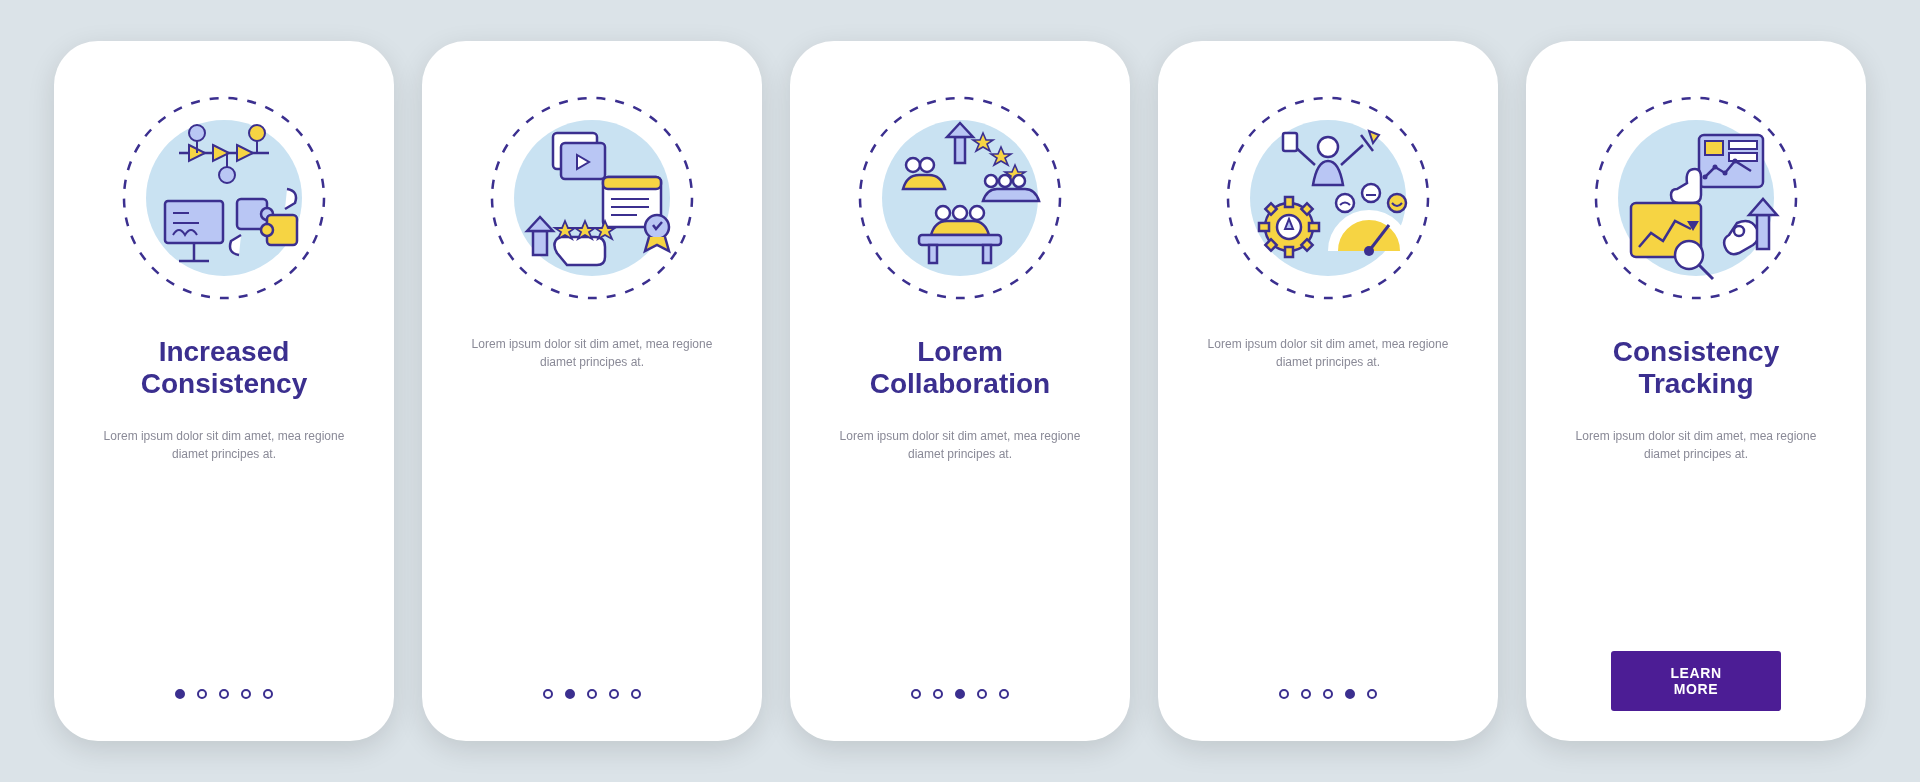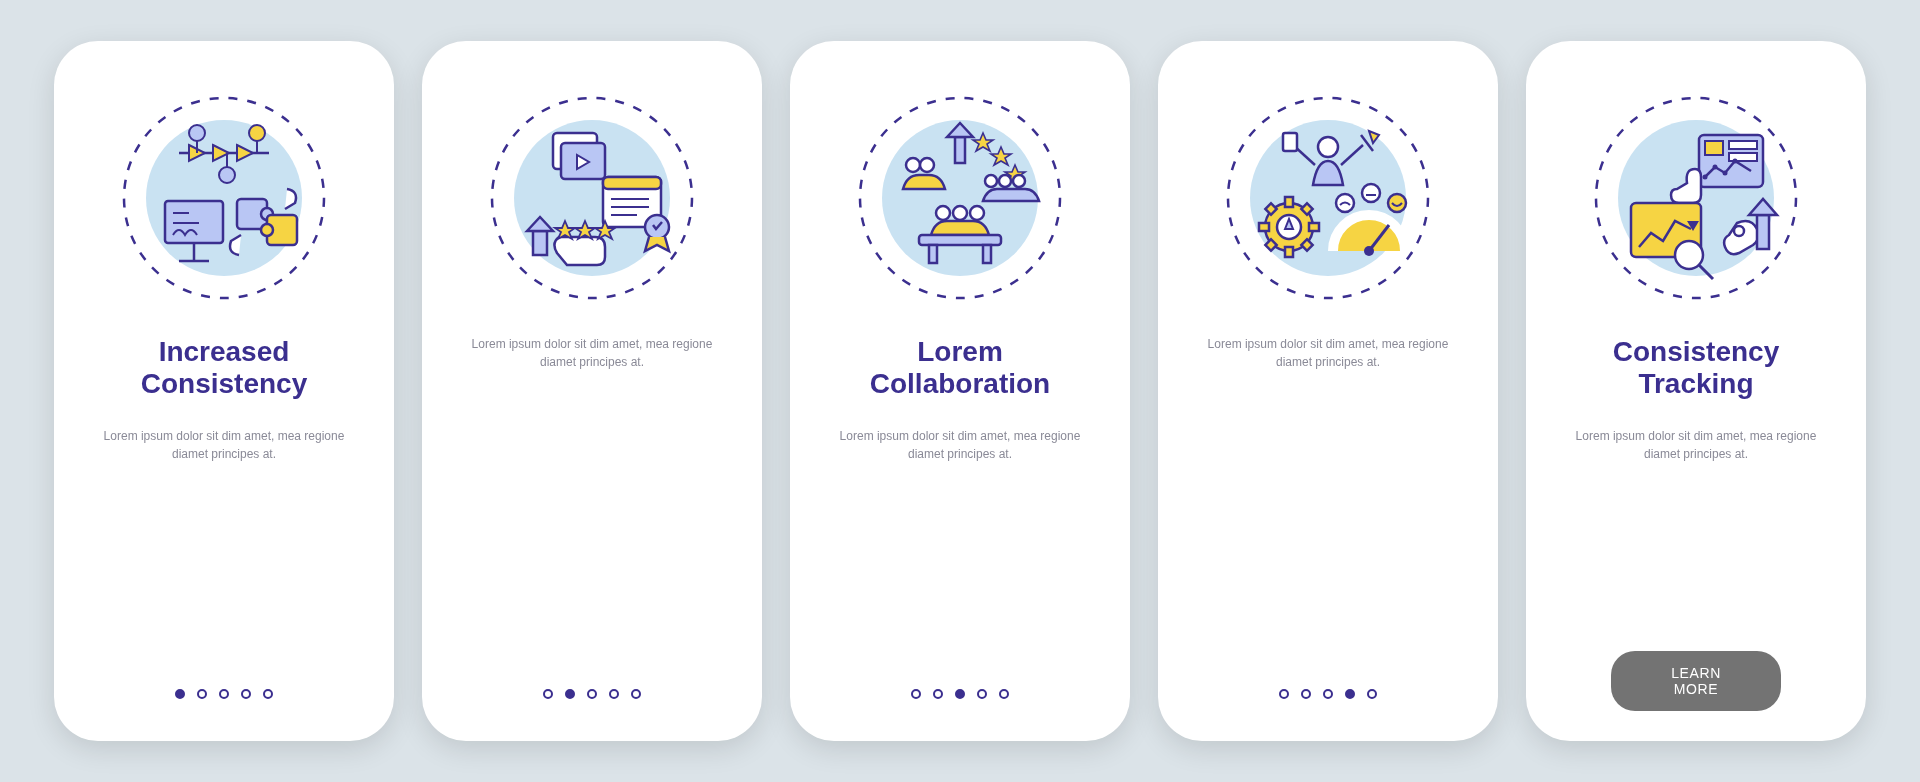--- a/index.html
+++ b/index.html
@@ -65,27 +65,27 @@
     border-radius: 50%;
     border: 2px solid #3b2f8f;
     background: transparent;
   }
   .dot.active { background: #3b2f8f; }
   .cta {
     position: absolute;
     bottom: 30px;
     left: 50%;
     transform: translateX(-50%);
-    background: #737373;
+    background: #4c1d95;
     color: #fff;
-    font-weight: 400;
+    font-weight: 700;
     font-size: 14px;
     letter-spacing: 0.6px;
     border: none;
-    border-radius: 24px;
+    border-radius: 3px;
     padding: 14px 40px;
     cursor: pointer;
   }
 </style>
 </head>
 <body>
 
 <div class="card">
   <div class="illus-wrap">
     <svg viewBox="0 0 210 210" width="210" height="210">

